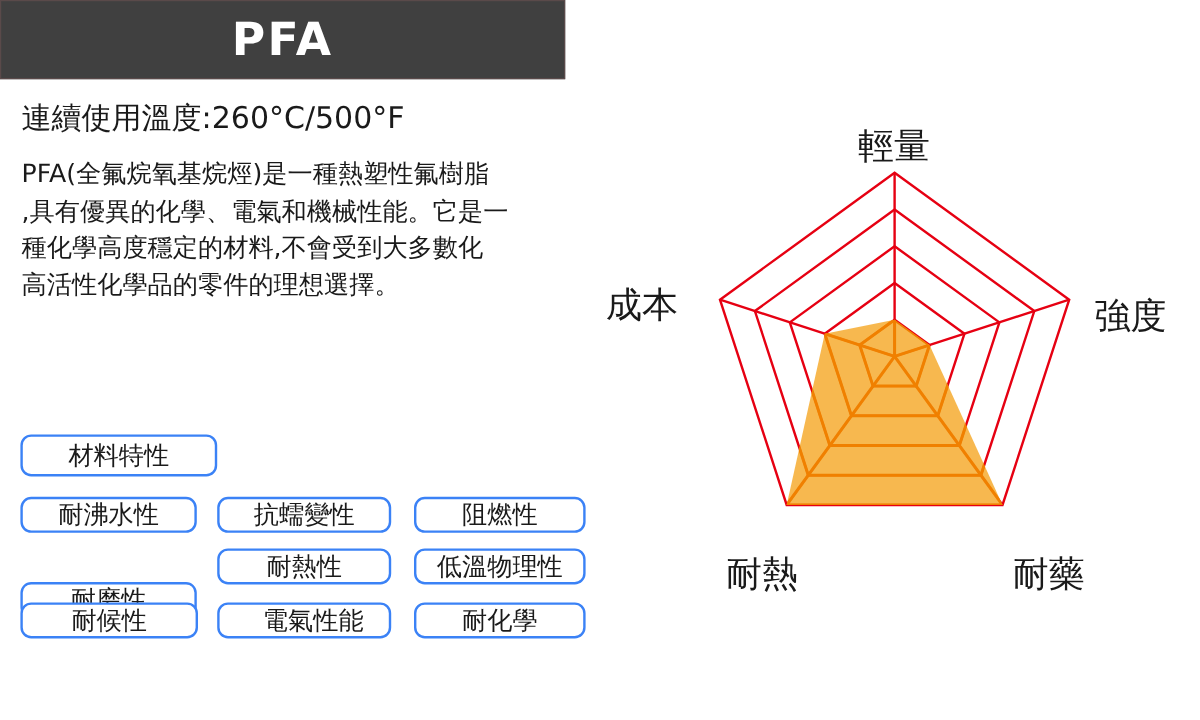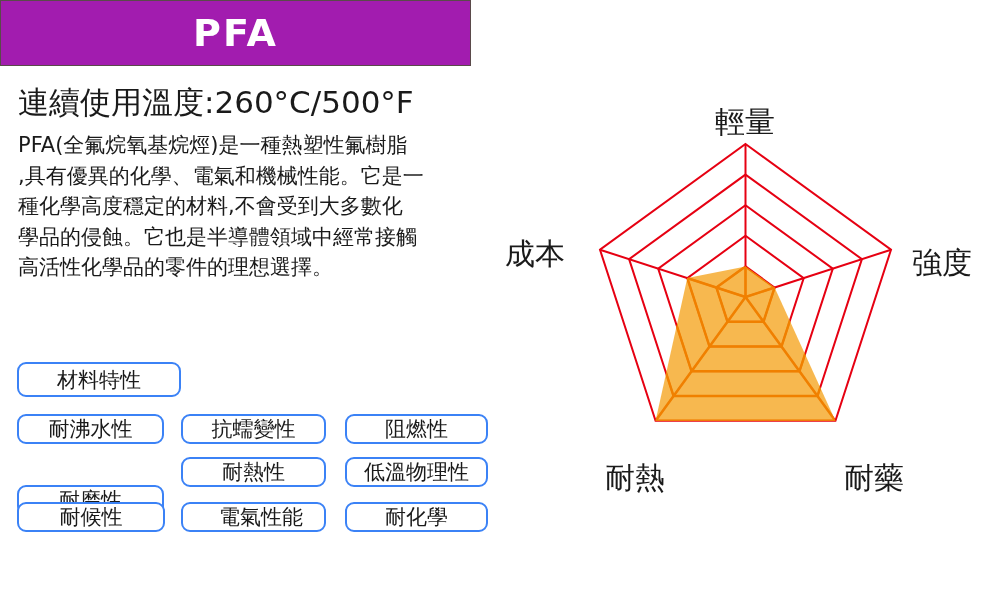--- a/index.html
+++ b/index.html
@@ -2,26 +2,26 @@
 <html><head>
 <meta charset="utf-8">
 <style>
   html, body { margin: 0; padding: 0; }
   body {
     width: 1000px; height: 600px; background: #ffffff; position: relative; overflow: hidden;
     font-family: "DejaVu Sans", "Liberation Sans", sans-serif; color: #1a1a1a;
   }
   .banner {
     position: absolute; left: 0; top: 0; width: 469px; height: 64px;
-    background: #a21caf; border: 1px solid #5a4a4a;
+    background: #404040; border: 1px solid #5a4a4a;
     display: flex; align-items: center; justify-content: center;
   }
   .banner span { color: #fff; font-weight: bold; font-size: 38px; letter-spacing: 2px; }
   .temp {
-    position: absolute; left: 18px; top: 82px; font-size: 31px; color: #1a1a1a; white-space: nowrap;
+    position: absolute; left: 18px; top: 82px; font-size: 25px; color: #1a1a1a; white-space: nowrap;
   }
   .desc {
     position: absolute; left: 18px; top: 130px; width: 460px; font-size: 21px; line-height: 30.5px;
   }
   .desc div { white-space: nowrap; }
   .tag {
     position: absolute; height: 30px; border: 2px solid #3b82f6; border-radius: 9px;
     background: #fff; display: flex; align-items: center; justify-content: center;
     font-size: 21px; color: #1a1a1a; box-sizing: border-box;
   }
@@ -35,21 +35,20 @@
 <div class="banner">
   <span>PFA</span>
 </div>
 
 <div class="temp">連續使用溫度:260°C/500°F</div>
 
 <div class="desc">
   <div>PFA(全氟烷氧基烷烴)是一種熱塑性氟樹脂</div>
   <div>,具有優異的化學、電氣和機械性能。它是一</div>
   <div>種化學高度穩定的材料,不會受到大多數化</div>
-  <div>學品的侵蝕。它也是半導體領域中經常接觸</div>
   <div>高活性化學品的零件的理想選擇。</div>
 </div>
 
 <div class="tag head">材料特性</div>
 
 <div class="tag" style="left:17px;top:414px;width:147px;">耐沸水性</div>
 <div class="tag" style="left:181px;top:414px;width:145px;">抗蠕變性</div>
 <div class="tag" style="left:345px;top:414px;width:143px;">阻燃性</div>
 
 <div class="tag" style="left:17px;top:457px;width:147px;margin-top:28px;">耐磨性</div>

